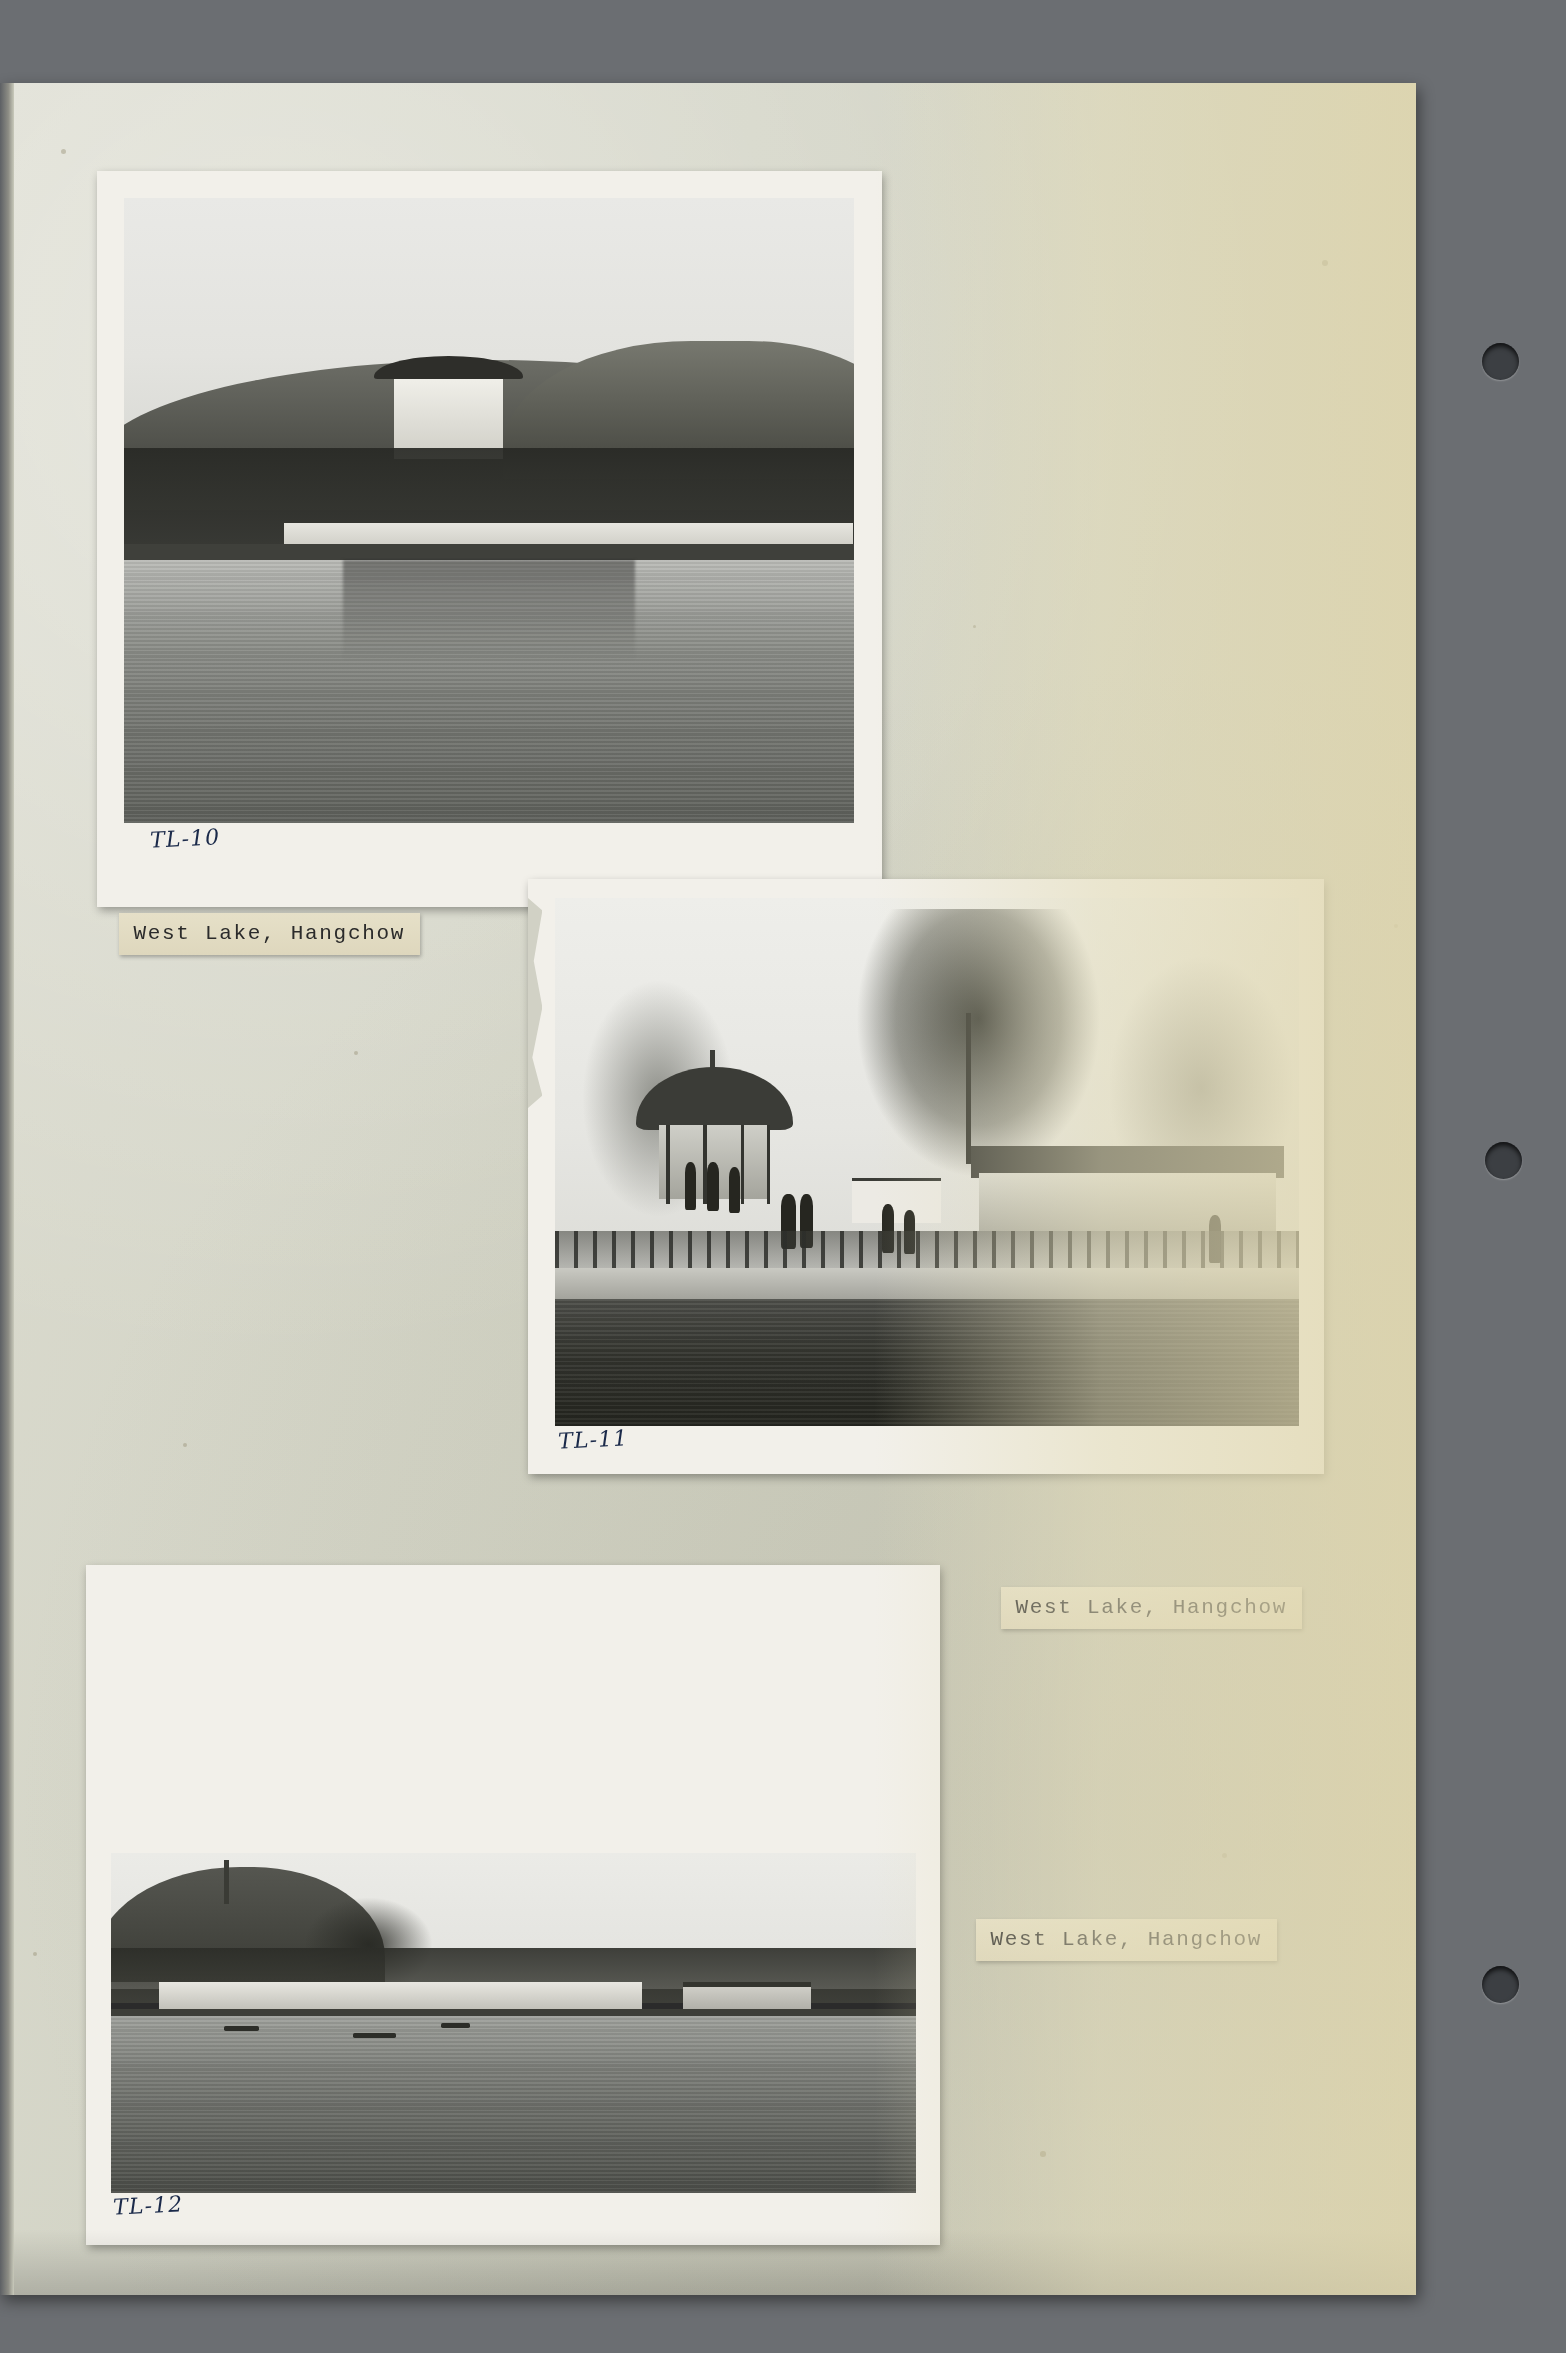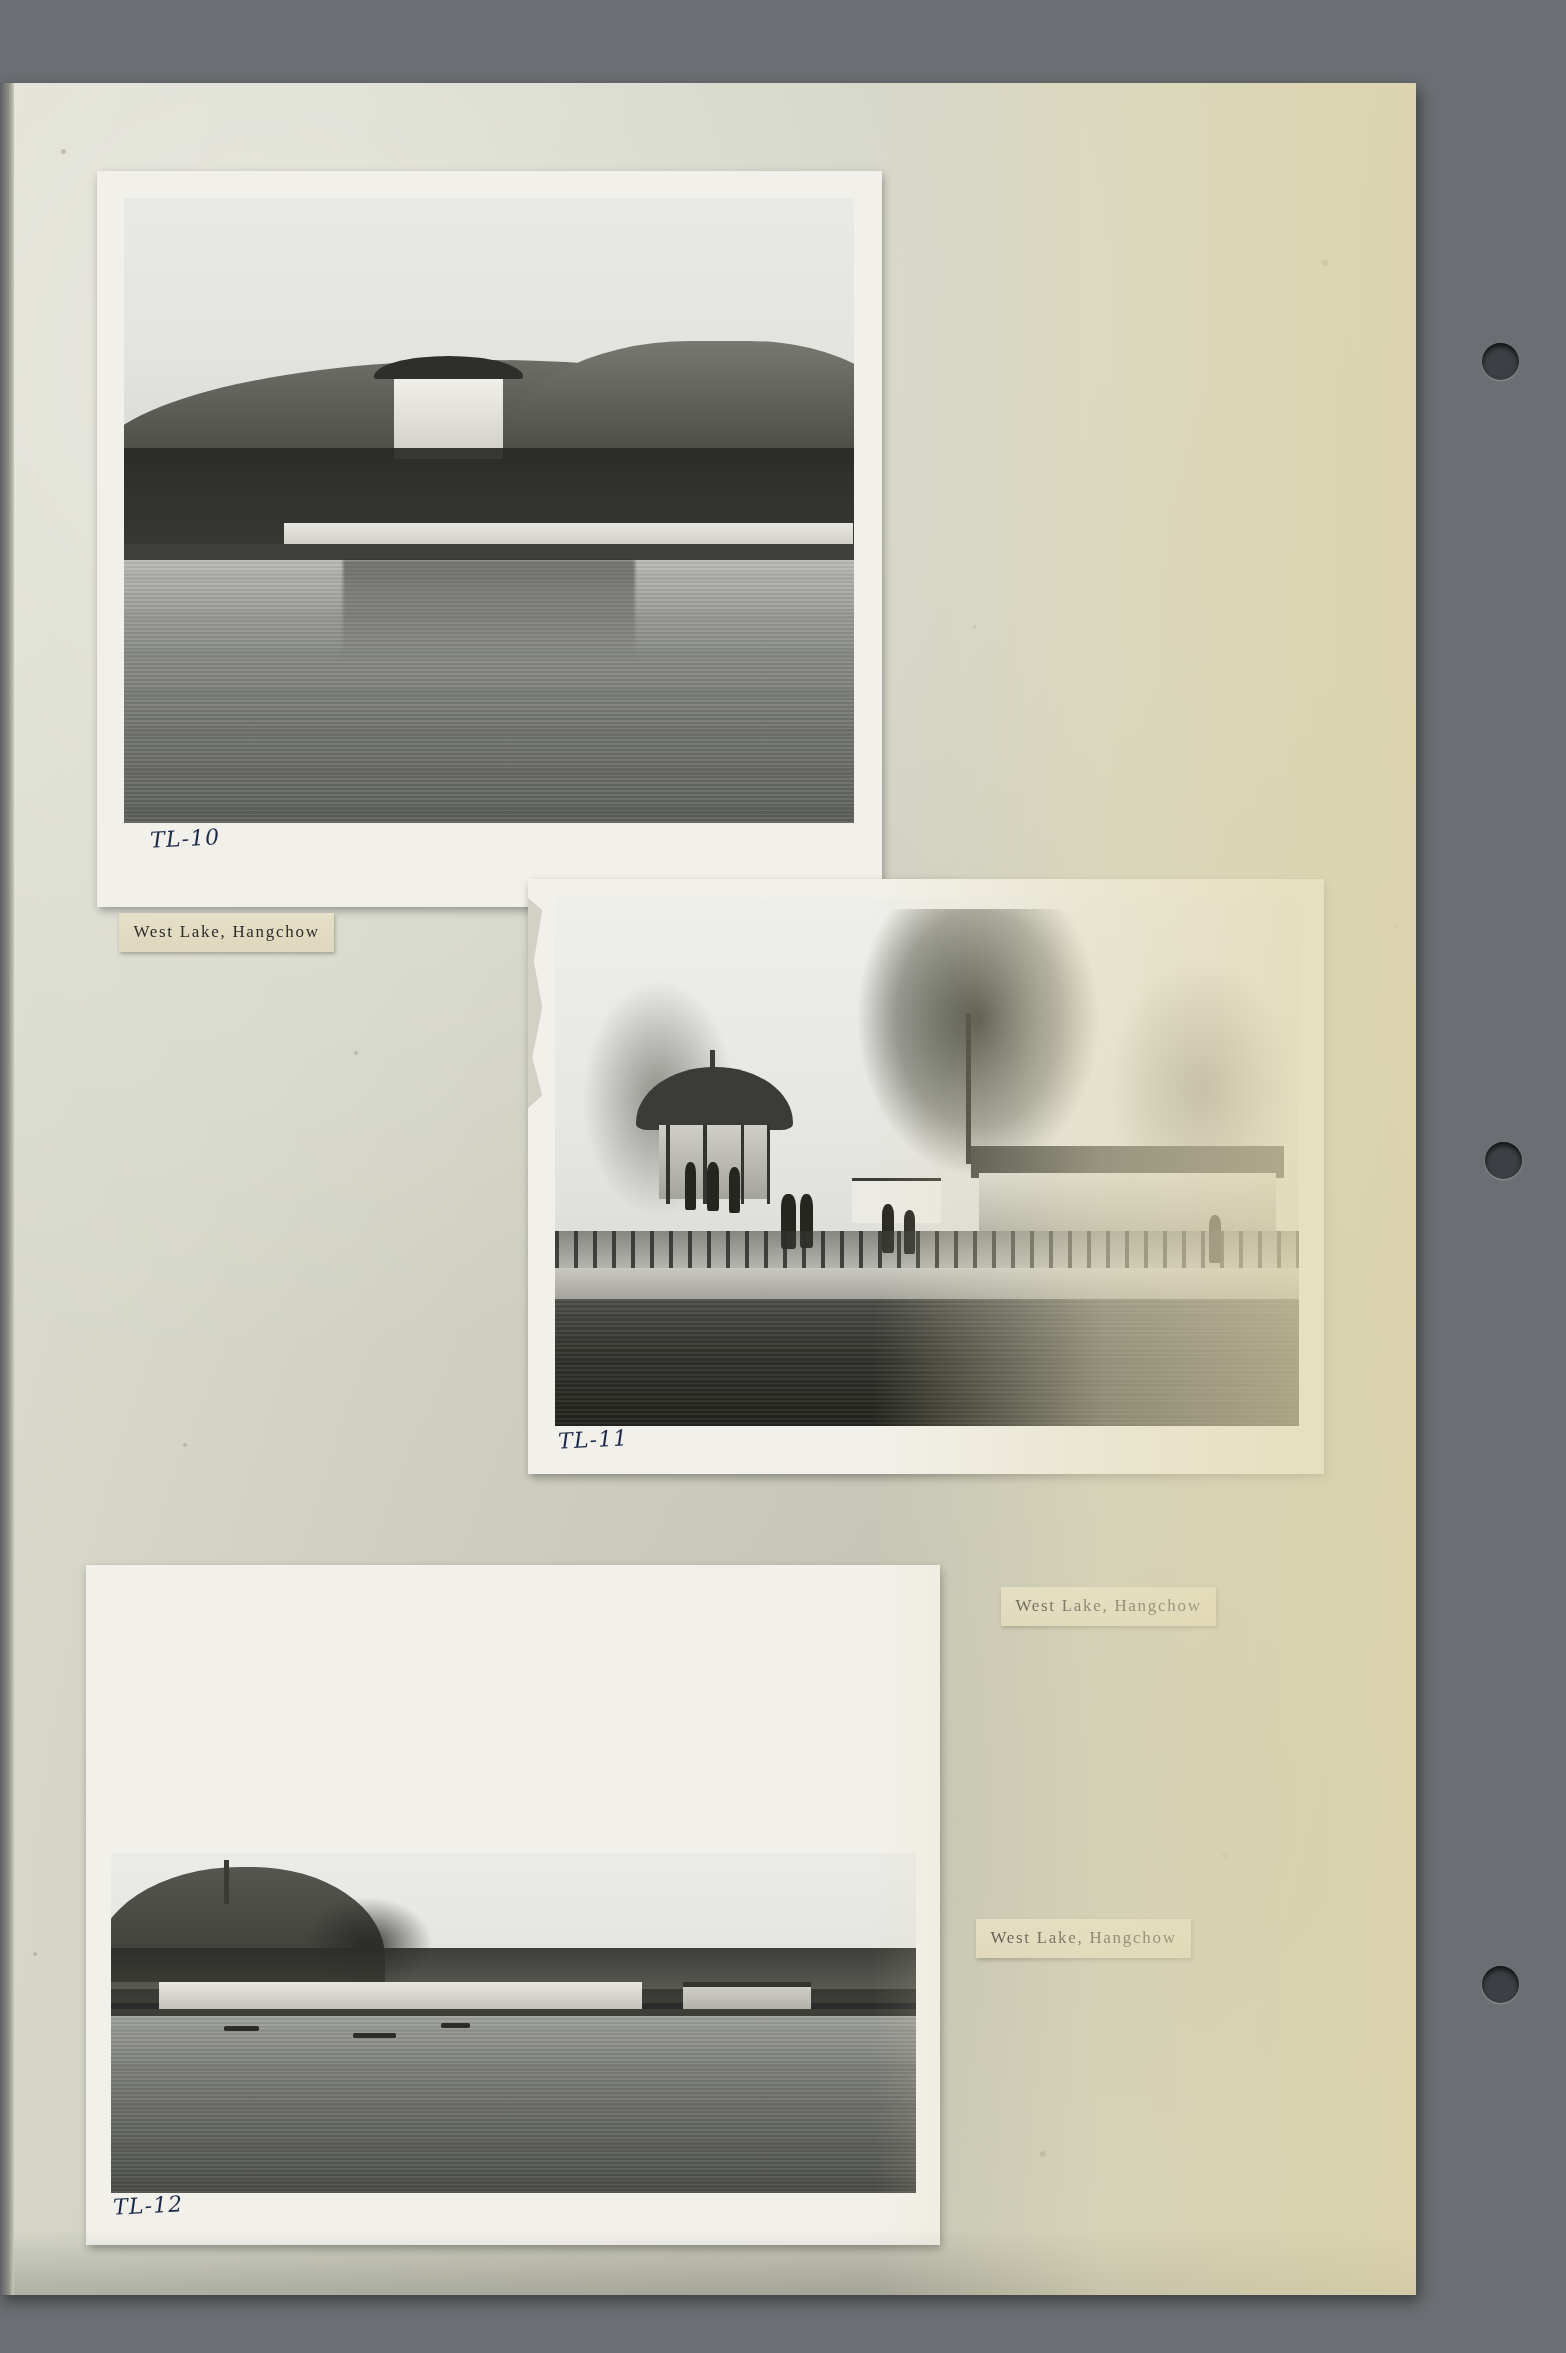--- a/index.html
+++ b/index.html
@@ -89,22 +89,22 @@
     letter-spacing: 1.1px;
     transform: rotate(-3deg);
     white-space: nowrap;
   }
 
   
   .caption-label {
     position: absolute;
     background: linear-gradient(180deg, #e6e0c8 0%, #ded7bd 100%);
     color: #2b2b2b;
-    font-family: Liberation Serif, serif;
-    font-size: 17px;
+    font-family: Liberation Mono, monospace;
+    font-size: 21px;
     letter-spacing: 1.7px;
     padding: 8.8px 14.4px 10px 14.4px;
     box-shadow: 1.1px 1.7px 3.9px rgba(0,0,0,0.28);
     white-space: nowrap;
   }
 
   
   #photo-1 { left: 97px; top: 88px; width: 785px; height: 736px; }
   #photo-1 .photo-img { left: 26.5px; top: 26.5px; width: 730px; height: 625px; }
   .p1-sky {

